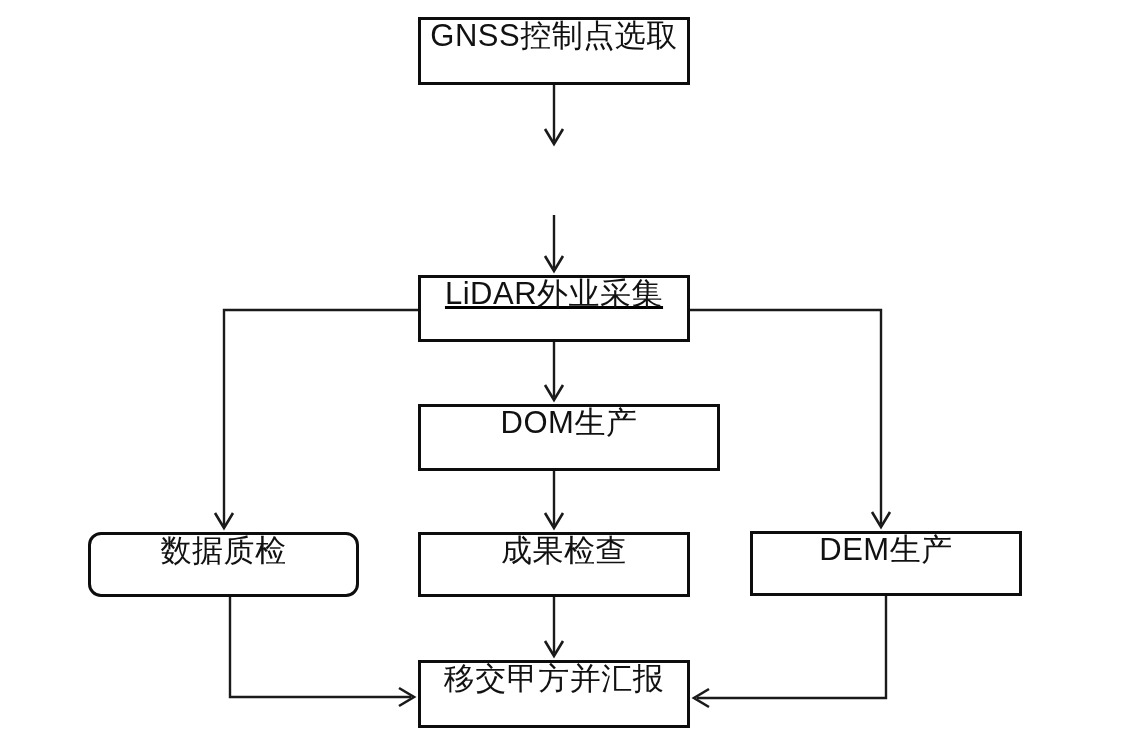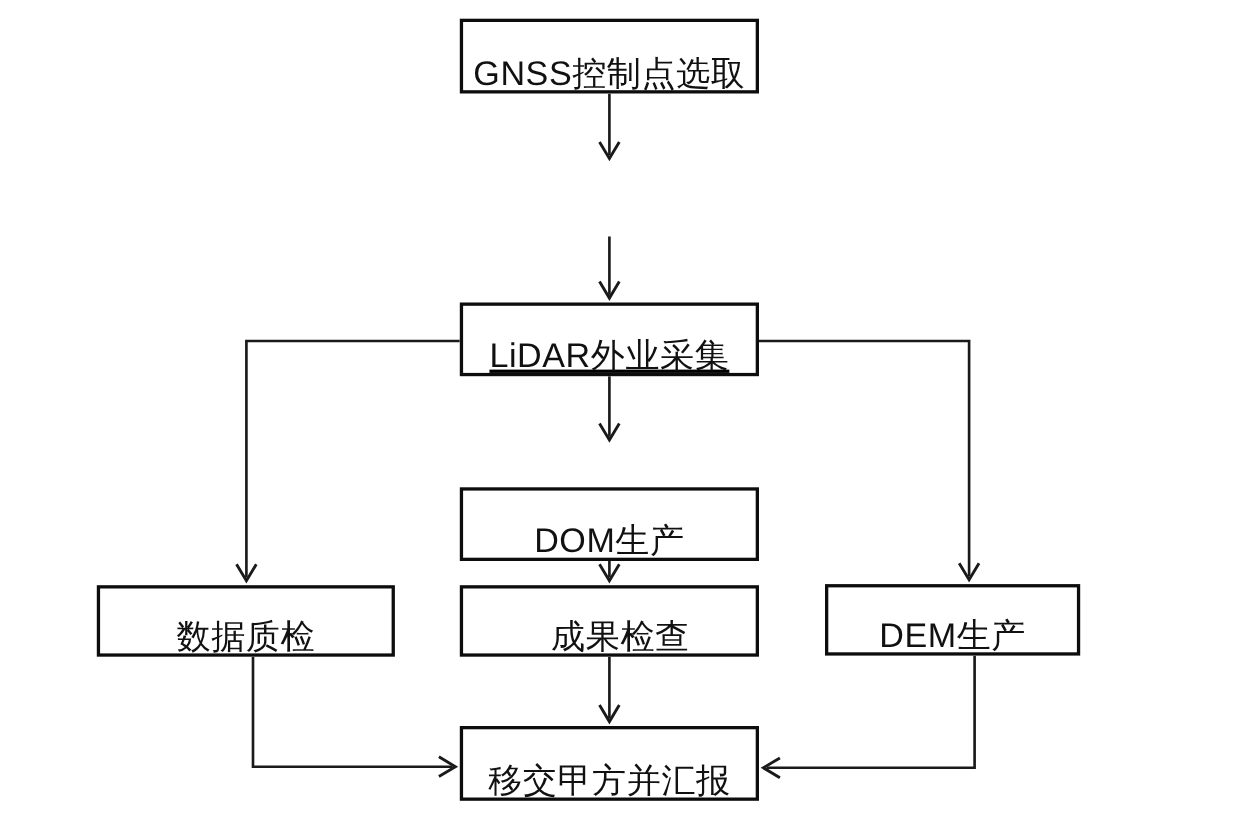--- a/index.html
+++ b/index.html
@@ -23,21 +23,21 @@
     top: 0;
     width: 1126px;
     height: 741px;
   }
   .node {
     position: absolute;
     box-sizing: border-box;
     background: #ffffff;
     border: 3px solid #0d0d0d;
     display: flex;
-    align-items: flex-end;
+    align-items: flex-start;
     justify-content: center;
     z-index: 2;
   }
   .node-label {
     font-size: 31px;
     line-height: 1;
     color: #111111;
     letter-spacing: 0.5px;
     white-space: nowrap;
     user-select: none;
@@ -101,33 +101,33 @@
 
   <div class="node" style="left:418px; top:17px; width:272px; height:68px;">
     <span class="node-label">GNSS控制点选取</span>
   </div>
 
 
   <div class="node" style="left:418px; top:275px; width:272px; height:67px;text-decoration:underline;">
     <span class="node-label">LiDAR外业采集</span>
   </div>
 
-  <div class="node" style="left:418px; top:404px; width:272px; height:67px;margin-top:39px;">
+  <div class="node" style="left:418px; top:404px; width:302px; height:67px;">
     <span class="node-label">DOM生产</span>
   </div>
 
-  <div class="node" style="left:88px; top:532px; width:271px; height:65px;">
+  <div class="node" style="left:88px; top:532px; width:271px; height:65px;border-radius:13px;">
     <span class="node-label">数据质检</span>
   </div>
 
   <div class="node" style="left:418px; top:532px; width:272px; height:65px;padding-left:20px;">
     <span class="node-label">成果检查</span>
   </div>
 
-  <div class="node" style="left:750px; top:531px; width:232px; height:65px;">
+  <div class="node" style="left:750px; top:531px; width:272px; height:65px;">
     <span class="node-label">DEM生产</span>
   </div>
 
   <div class="node" style="left:418px; top:660px; width:272px; height:68px;font-family:Liberation Serif, serif;">
     <span class="node-label">移交甲方并汇报</span>
   </div>
 
 </div>
 
 </body></html>

